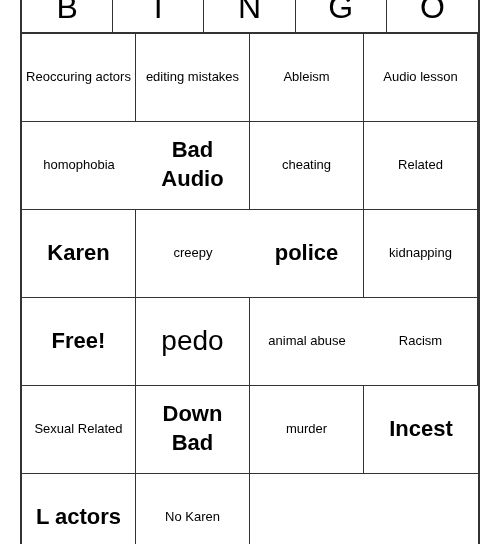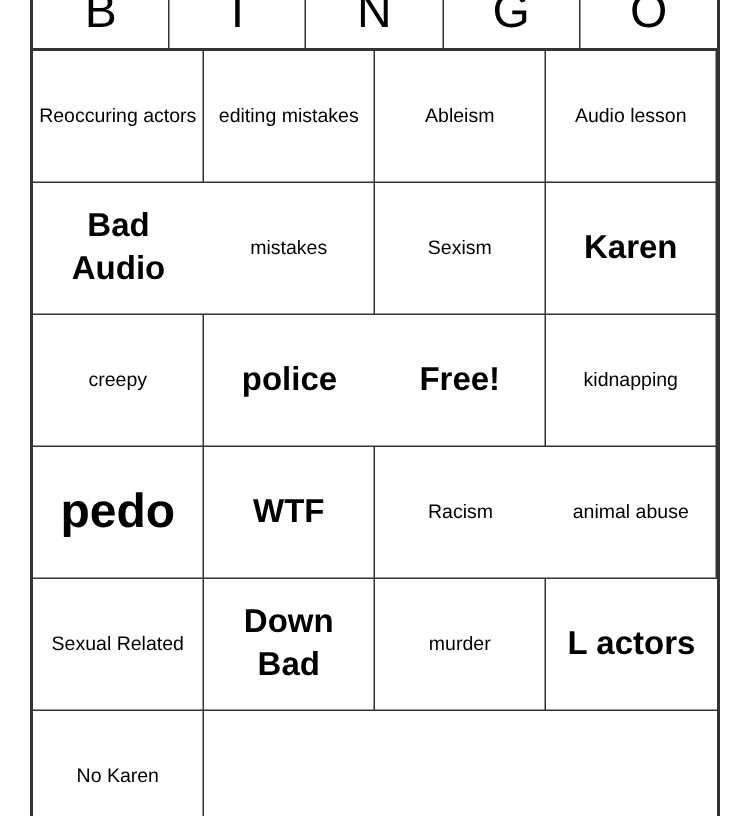--- a/index.html
+++ b/index.html
@@ -69,22 +69,22 @@
     .bingo-cell:nth-child(n+21) {
       border-bottom: none;
     }
 
     .bingo-cell.large-text {
       font-size: 22px;
       font-weight: bold;
     }
 
     .bingo-cell.xl-text {
-      font-size: 32px;
-      font-weight: bold;
+      font-size: 28px;
+      font-weight: normal;
       text-align: center;
     }
 
     .bingo-cell.free {
       font-size: 22px;
       font-weight: bold;
     }
   </style>
 </head>
 <body>
@@ -95,31 +95,32 @@
       <div class="bingo-header-cell">I</div>
       <div class="bingo-header-cell">N</div>
       <div class="bingo-header-cell">G</div>
       <div class="bingo-header-cell">O</div>
     </div>
   <div class="bingo-grid">
   <div class="bingo-cell">Reoccuring actors</div>
       <div class="bingo-cell">editing mistakes</div>
       <div class="bingo-cell">Ableism</div>
       <div class="bingo-cell">Audio lesson</div>
+      <div class="bingo-cell">homophobia</div>
       <div class="bingo-cell large-text">Bad Audio</div>
-      <div class="bingo-cell">mistakes</div>
-      <div class="bingo-cell">Sexism</div>
+      <div class="bingo-cell">cheating</div>
+      <div class="bingo-cell">Related</div>
       <div class="bingo-cell large-text">Karen</div>
       <div class="bingo-cell">creepy</div>
       <div class="bingo-cell large-text">police</div>
+      <div class="bingo-cell">kidnapping</div>
       <div class="bingo-cell free">Free!</div>
-      <div class="bingo-cell">kidnapping</div>
       <div class="bingo-cell xl-text">pedo</div>
-      <div class="bingo-cell large-text">WTF</div>
+      <div class="bingo-cell">animal abuse</div>
       <div class="bingo-cell">Racism</div>
-      <div class="bingo-cell">animal abuse</div>
       <div class="bingo-cell">Sexual Related</div>
       <div class="bingo-cell large-text">Down Bad</div>
       <div class="bingo-cell">murder</div>
+      <div class="bingo-cell large-text">Incest</div>
       <div class="bingo-cell large-text">L actors</div>
       <div class="bingo-cell">No Karen</div>
     </div>
 </div>
 
 </body></html>

